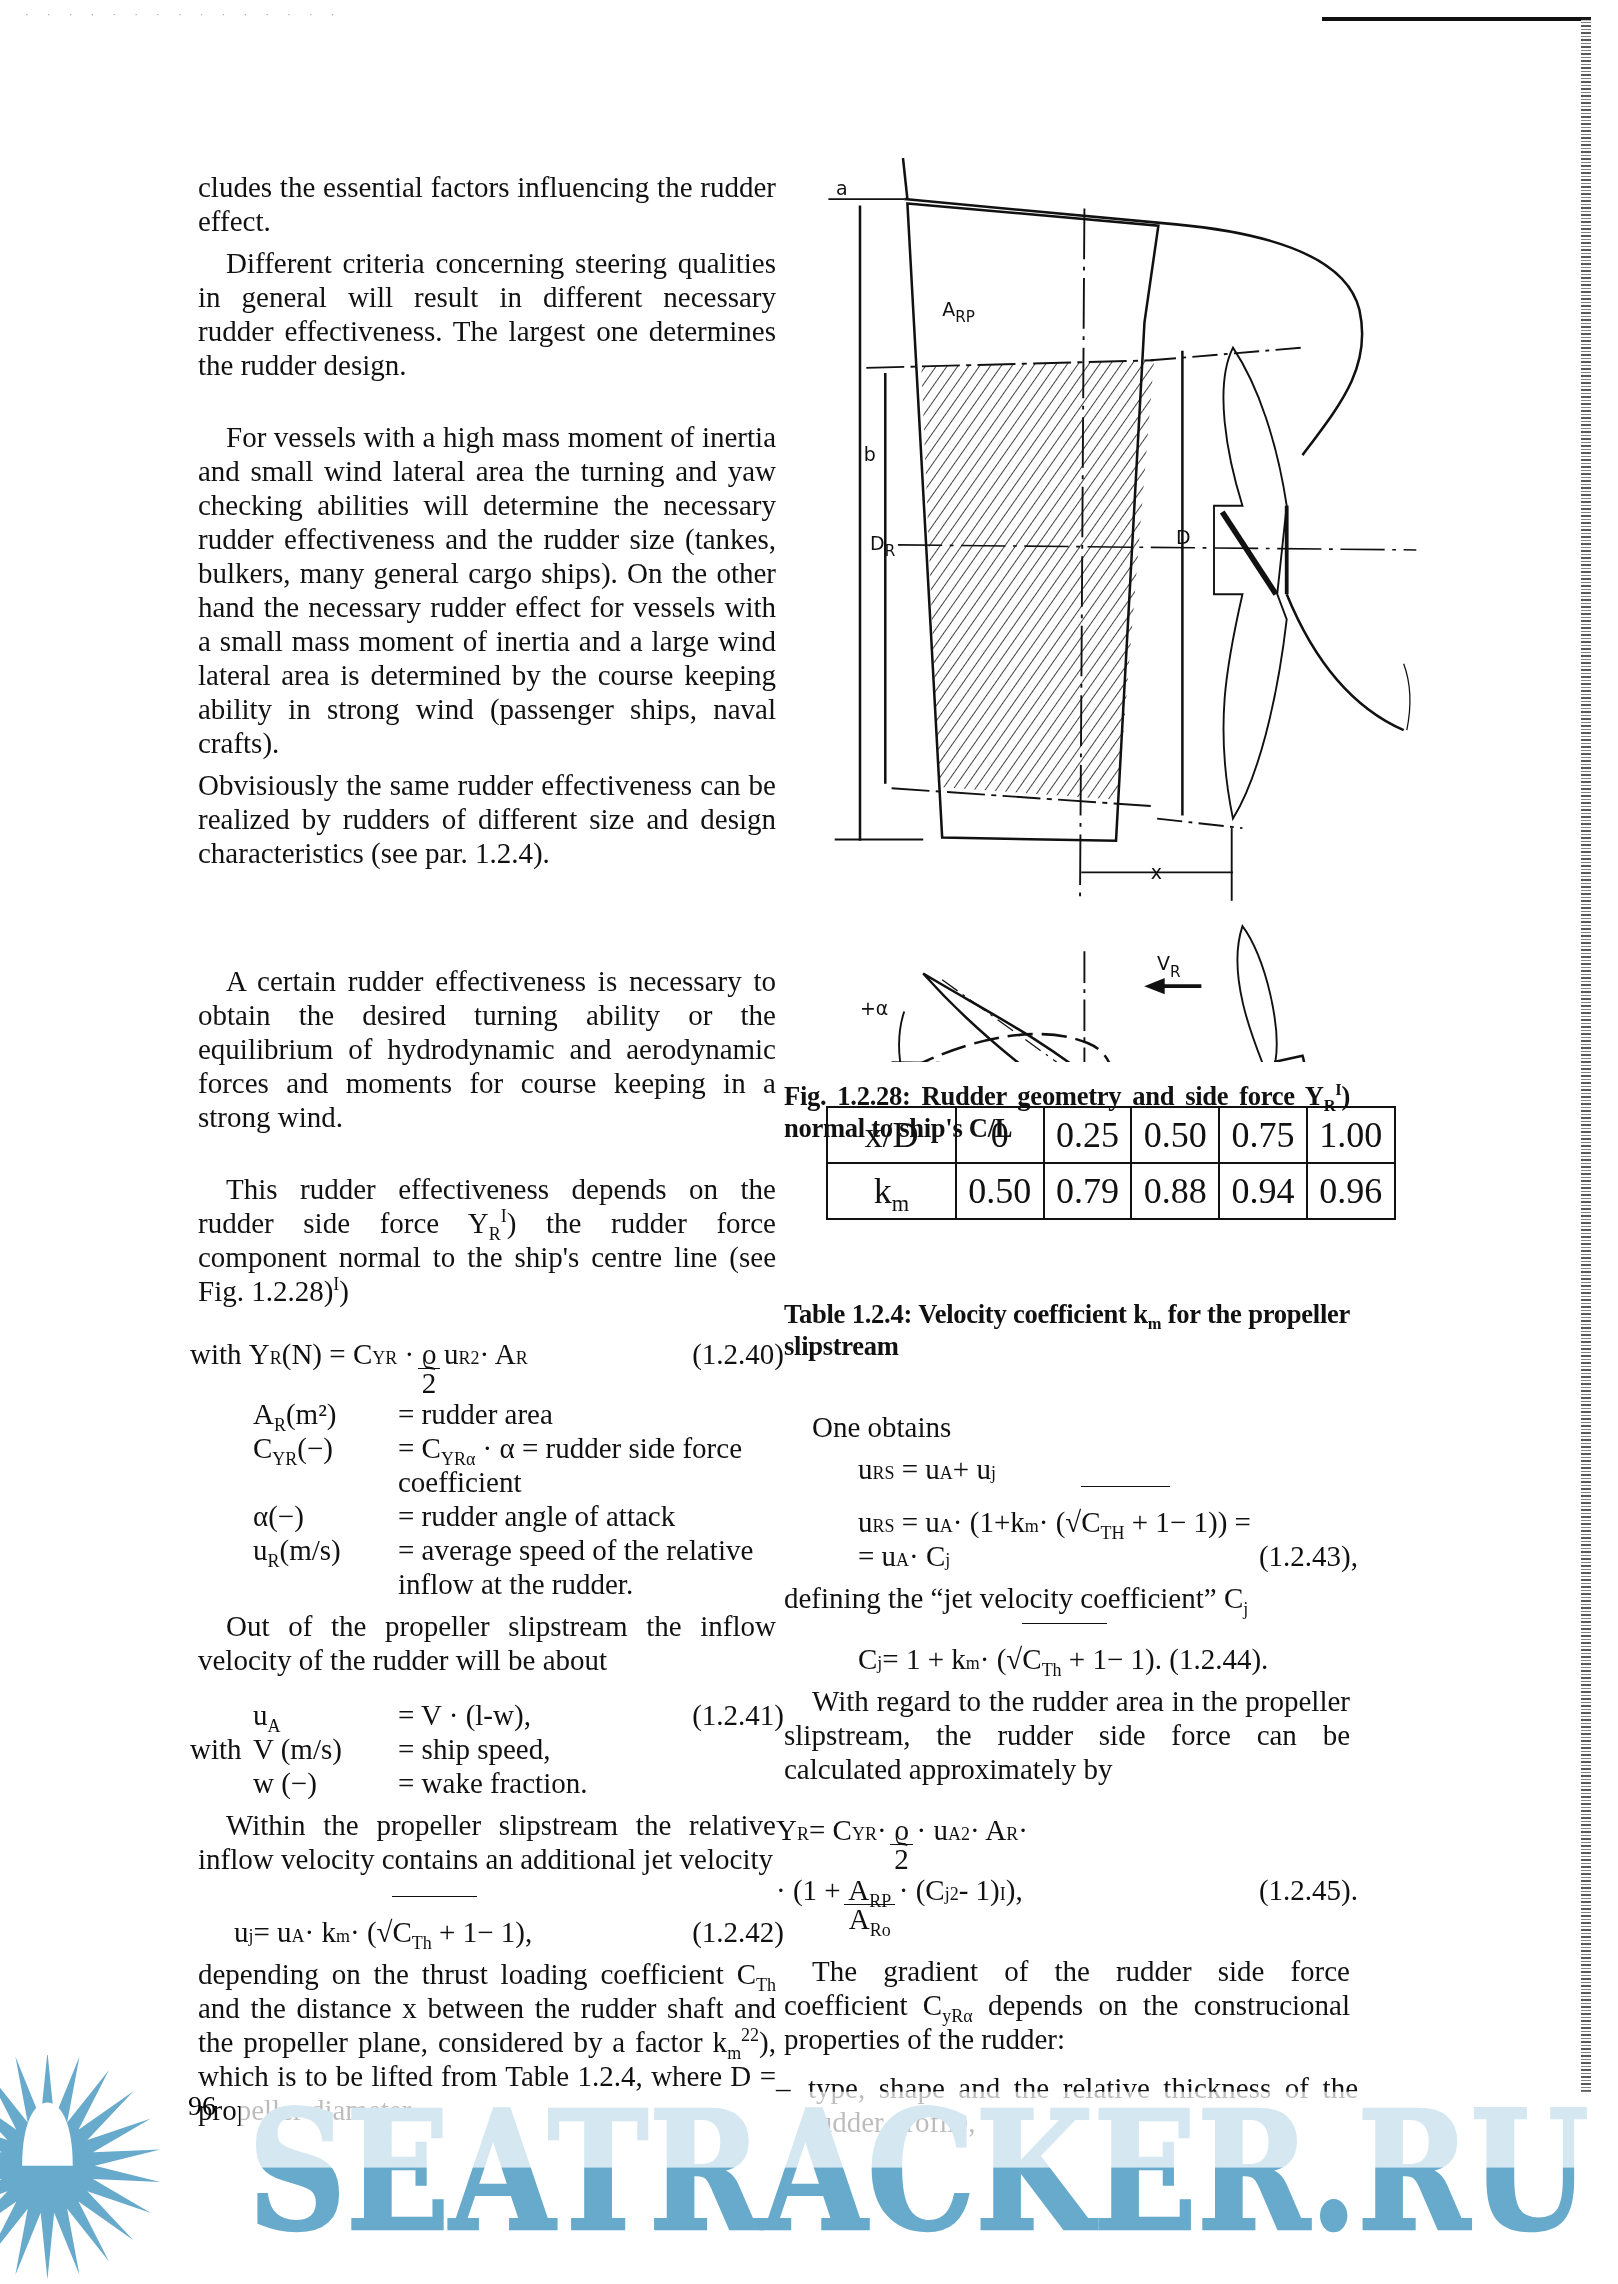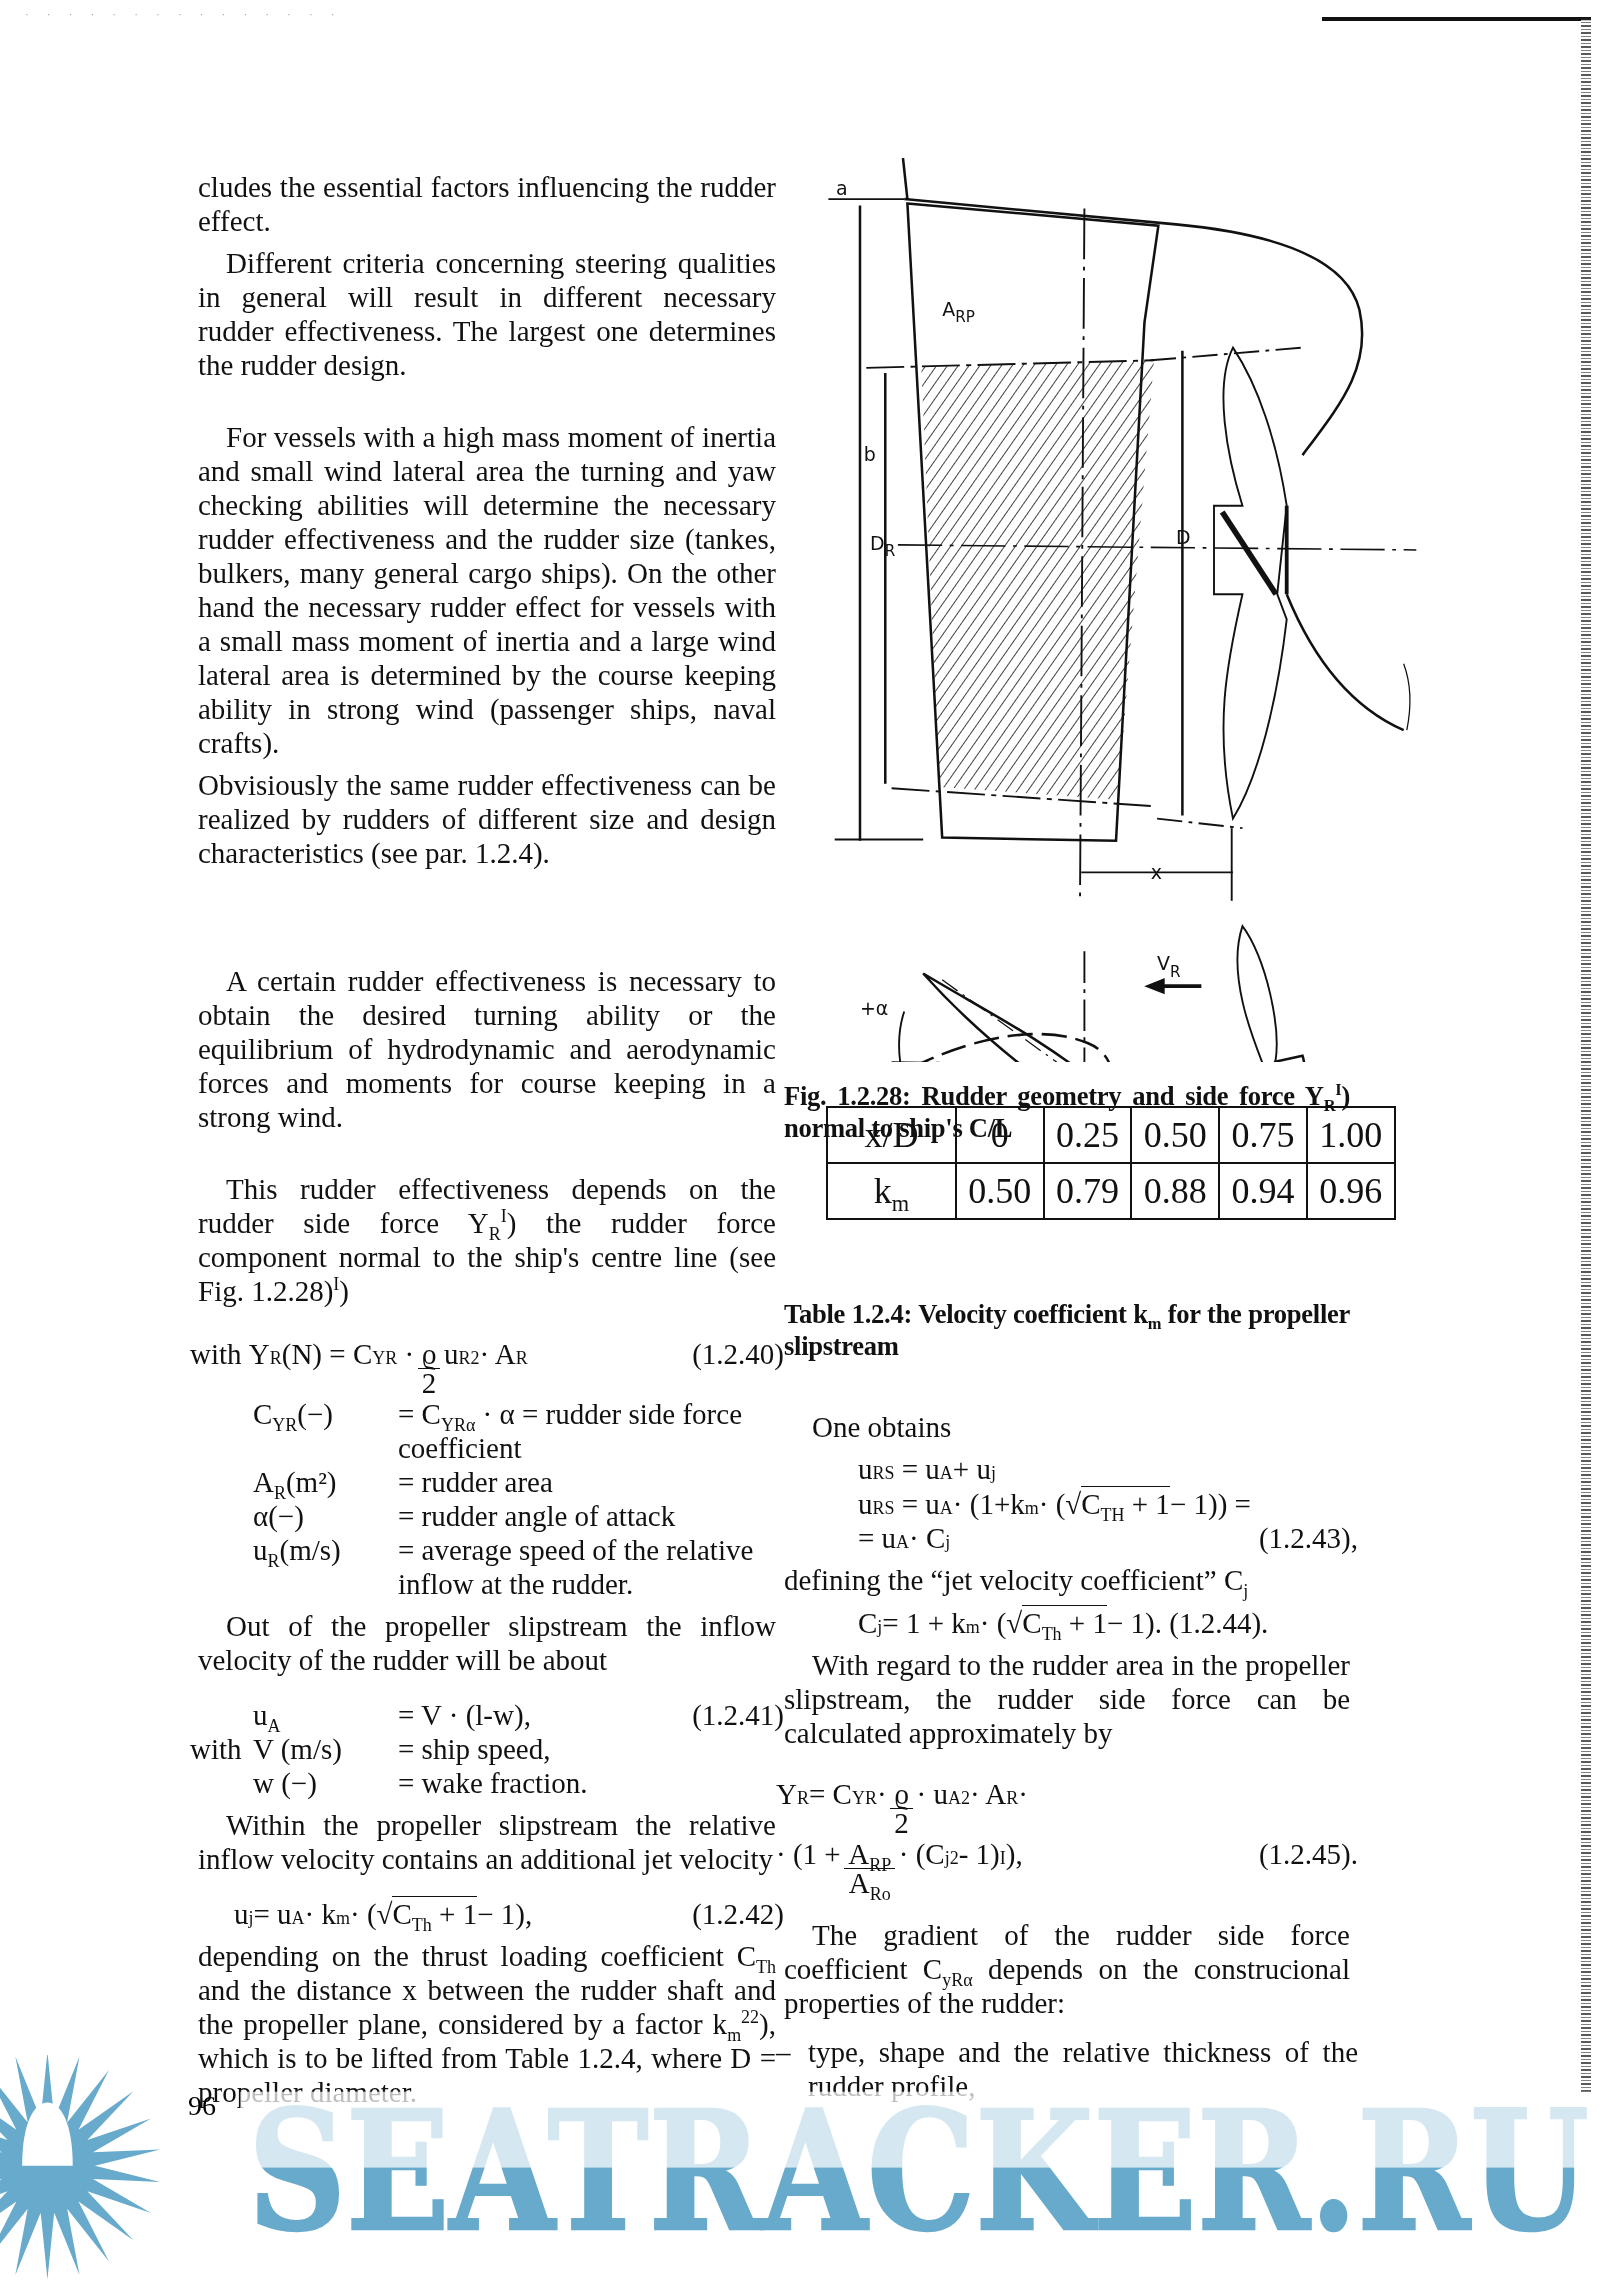--- a/index.html
+++ b/index.html
@@ -16,21 +16,21 @@
   p { margin: 8px; text-align: justify; text-align-last: left; }
   .ind { text-indent: 28px; }
   .gap { height: 21.5px; }
   .gap-l { height: 61px; }
   h2.section { font-size: 28px; font-weight: bold; margin: 0 0 1.3px 1.3px; line-height: 34px; }
   sub, sup { font-size: 62%; line-height: 0; }
   .eq { display: flex; align-items: baseline; white-space: nowrap; }
   .eq .num { margin-left: auto; }
   .frac { display: inline-flex; flex-direction: column; align-items: center; vertical-align: middle; line-height: 28px; margin: 0 3.8px; }
   .frac .n { border-bottom: 1.9px solid #111; padding: 0 3.8px; }
-  .sqrt { border-top: 1.9px solid #111; padding-top: 0; }
+  .sqrt { border-top: 1.9px solid #111; padding-top: 18px; }
   .deflist { margin-left: 63px; }
   .defrow { display: flex; }
   .defrow .k { width: 145px; white-space: nowrap; }
   .defrow .v { flex: 1; }
   .cap { font-weight: bold; font-size: 26.6px; line-height: 32px; letter-spacing: -0.3px; }
 
   .fig { position: absolute; left: 828px; top: 158px; width: 607px; }
   table.km { position: absolute; left: 826px; top: 1106px; border-collapse: collapse; font-size: 36px; }
   table.km td { border: 2.5px solid #111; height: 54px; padding: 0 11.4px; text-align: center; }
   table.km td.h { width: 104px; }
@@ -65,26 +65,26 @@
     <span>= C</span><sub>YR</sub>&nbsp;<span>·</span>
     <span class="frac">
         <span class="n">ϱ</span>
         <span>2</span>
       </span>
     <span>u</span><sub>R</sub><sup>2</sup><span>· A</span><sub>R</sub>
     <span class="num">(1.2.40)</span>
   </div>
   <div class="deflist">
     <div class="defrow">
+        <span class="k"><span>A</span><sub>R</sub><span>(m²)</span></span>
+        <span class="v">= rudder area</span>
+      </div>
+    <div class="defrow">
         <span class="k"><span>C</span><sub>YR</sub><span>(−)</span></span>
         <span class="v"><span>= C</span><sub>YRα</sub><span> · α = rudder side force coefficient</span></span>
-      </div>
-    <div class="defrow">
-        <span class="k"><span>A</span><sub>R</sub><span>(m²)</span></span>
-        <span class="v">= rudder area</span>
       </div>
     <div class="defrow">
         <span class="k"><span>α</span><span>(−)</span></span>
         <span class="v">= rudder angle of attack</span>
       </div>
     <div class="defrow">
         <span class="k"><span>u</span><sub>R</sub><span>(m/s)</span></span>
         <span class="v">= average speed of the relative inflow at the rudder.</span>
       </div>
   </div>

